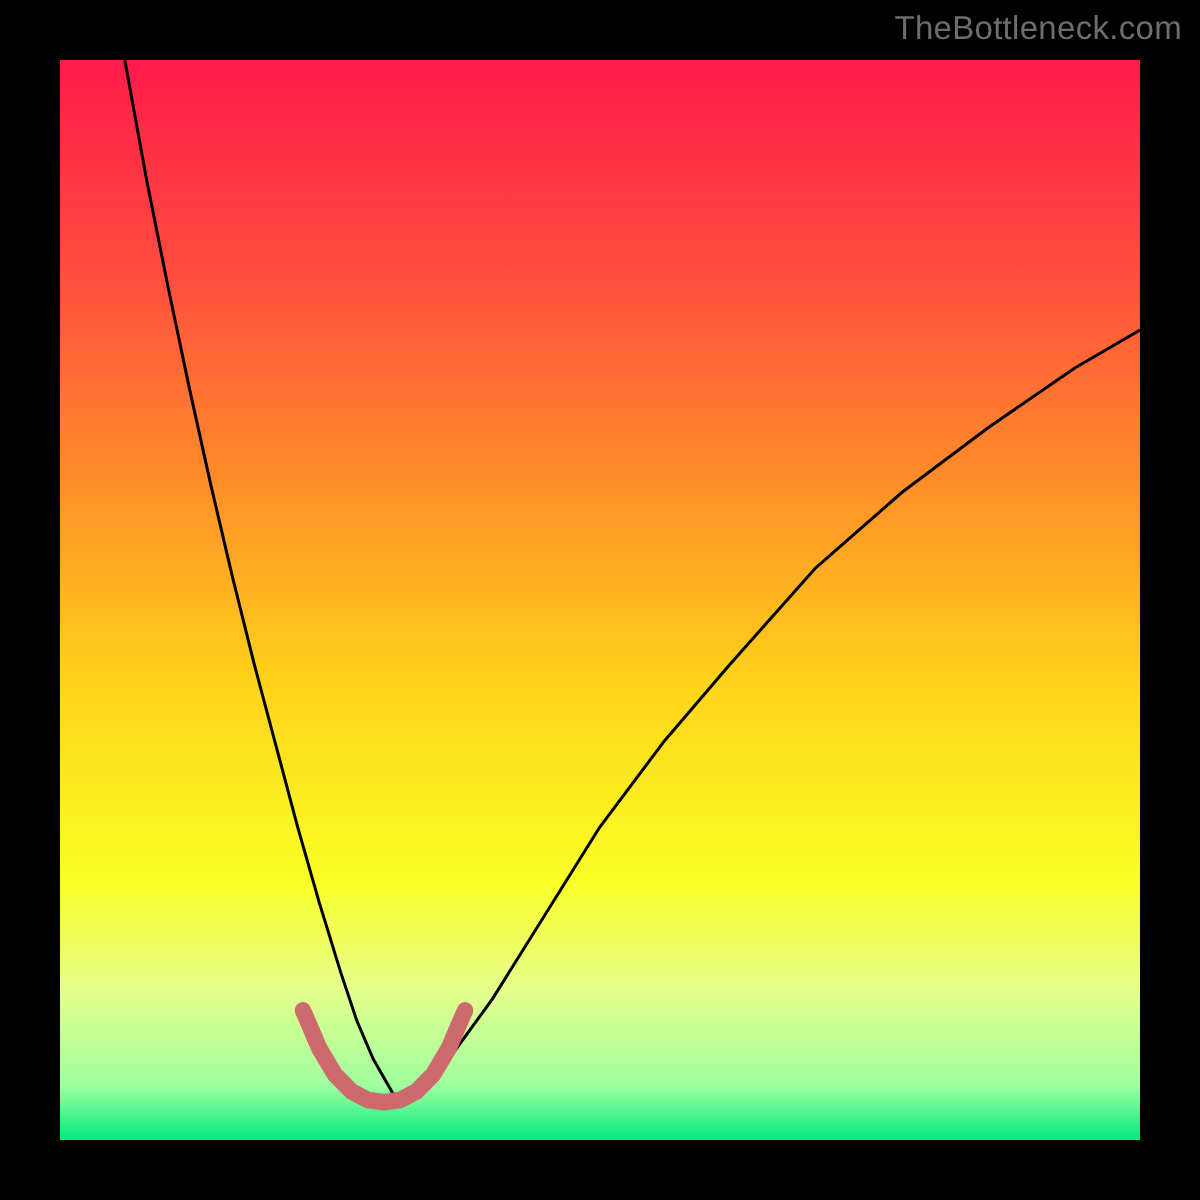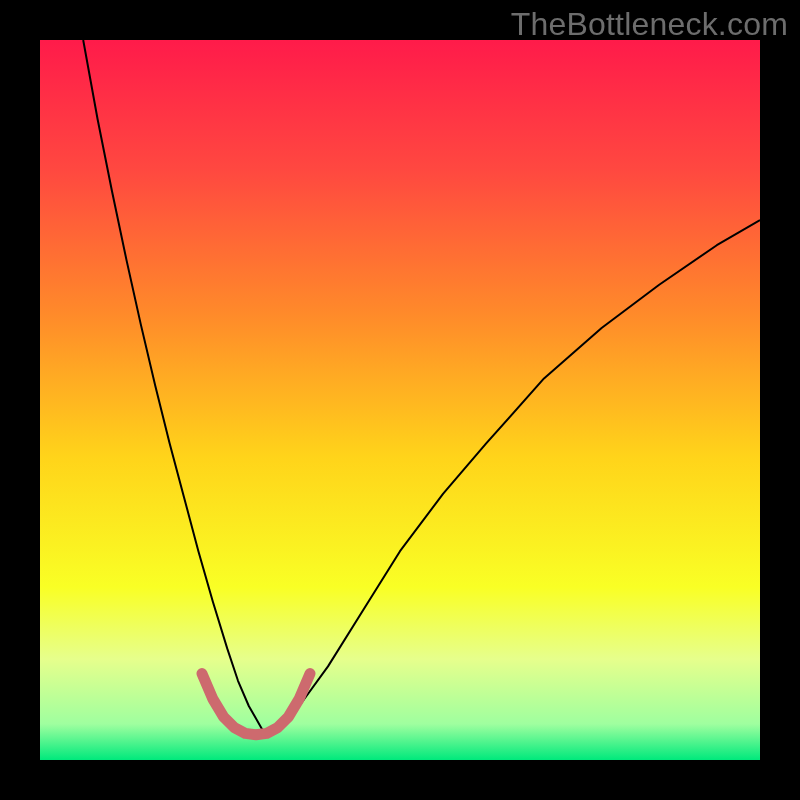--- a/index.html
+++ b/index.html
@@ -22,21 +22,21 @@
     top: 40px;
     width: 720px;
     height: 720px;
     overflow: hidden;
   }
   .watermark {
     position: absolute;
     top: 6px;
     right: 12px;
     color: #6d6d6d;
-    font-size: 32px;
+    font-size: 22px;
     font-weight: 400;
     letter-spacing: 0.2px;
     z-index: 5;
     user-select: none;
   }
   svg { display: block; }
 </style>
 </head>
 <body>
 

